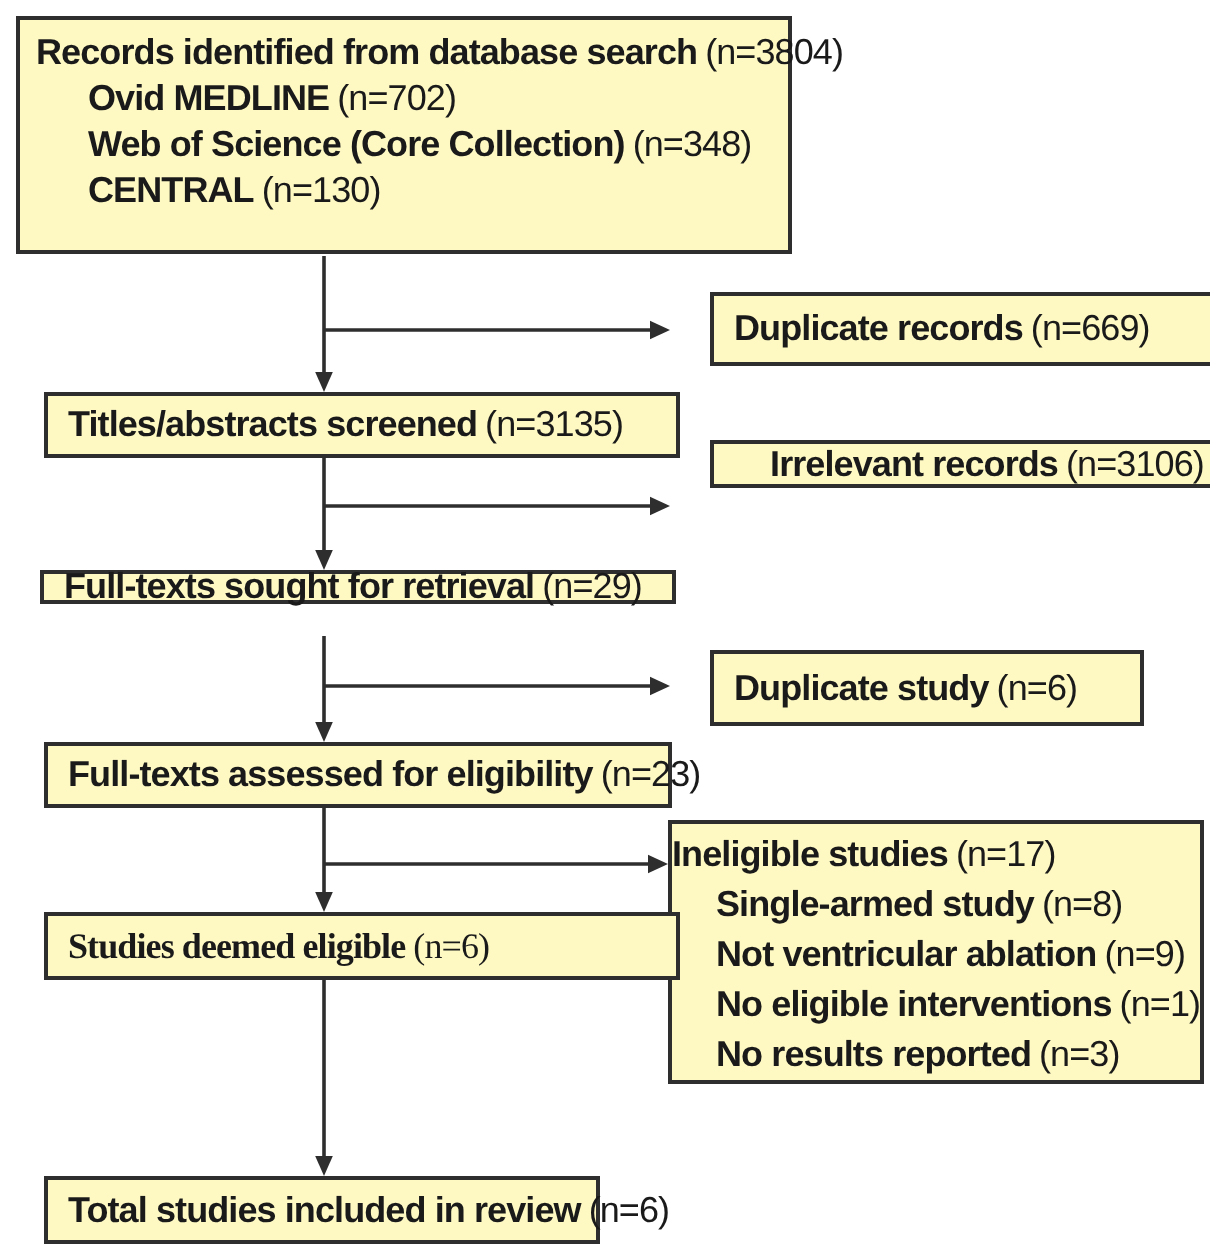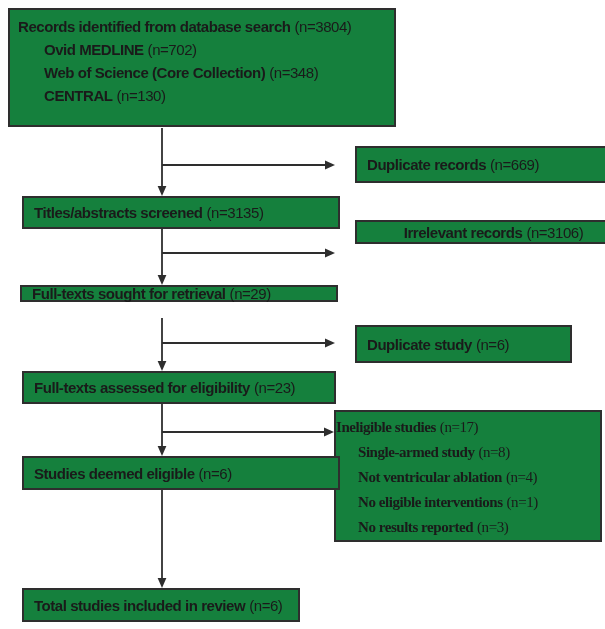--- a/index.html
+++ b/index.html
@@ -15,46 +15,46 @@
   .connectors {
     position: absolute;
     left: 0; top: 0;
     width: 605px; height: 629px;
     pointer-events: none;
   }
   .box {
     position: absolute;
     box-sizing: border-box;
     border: 2px solid #2e2e2e;
-    background: #15803d;
-    font-size: 15px;
+    background: #fef9c3;
+    font-size: 18px;
     letter-spacing: -0.45px;
     white-space: nowrap;
   }
   .box .lbl { font-weight: bold; }
   .box .count { font-weight: normal; margin-left: 4px; }
   .single {
     display: flex;
     align-items: center;
     padding-left: 10px;
     margin-left: 20px;
   }
   .multi { padding: 5px 8px; }
   .multi .line { line-height: 23px; }
   .multi .indent { padding-left: 26px; }
-  .multi2 { padding: 3px 0; font-family: Liberation Serif, serif; }
+  .multi2 { padding: 3px 0; }
   .multi2 .line { line-height: 25px; }
   .multi2 .indent { padding-left: 22px; }
 
   
   .b-records  { left: 8px;   top: 8px;   width: 388px; height: 119px; }
   .b-titles   { left: 2px;   top: 196px; width: 318px; height: 33px; }
   .b-sought   { left: 0;   top: 285px; width: 318px; height: 17px; }
   .b-assessed { left: 2px;   top: 371px; width: 314px; height: 33px; }
-  .b-eligible { left: 2px;   top: 456px; width: 318px; height: 34px; }
+  .b-eligible { left: 2px;   top: 456px; width: 318px; height: 34px; font-family: Liberation Serif, serif; }
   .b-total    { left: 2px;   top: 588px; width: 278px; height: 34px; }
 
   
   .b-dup-rec  { left: 335px; top: 146px; width: 267px; height: 37px; }
   .b-irrel    { left: 335px; top: 220px; width: 267px; height: 24px; justify-content: center; }
   .b-dup-stu  { left: 335px; top: 325px; width: 217px; height: 38px; }
   .b-inelig   { left: 334px; top: 410px; width: 268px; height: 132px; }
 </style>
 </head>
 <body>
@@ -132,21 +132,21 @@
   </div>
 
   <div class="box multi2 b-inelig">
     <div class="line">
       <span class="lbl">Ineligible studies</span><span class="count">(n=17)</span>
     </div>
     <div class="line indent">
       <span class="lbl">Single-armed study</span><span class="count">(n=8)</span>
     </div>
     <div class="line indent">
-      <span class="lbl">Not ventricular ablation</span><span class="count">(n=4)</span>
+      <span class="lbl">Not ventricular ablation</span><span class="count">(n=9)</span>
     </div>
     <div class="line indent">
       <span class="lbl">No eligible interventions</span><span class="count">(n=1)</span>
     </div>
     <div class="line indent">
       <span class="lbl">No results reported</span><span class="count">(n=3)</span>
     </div>
   </div>
 
   <div class="box single b-eligible">

